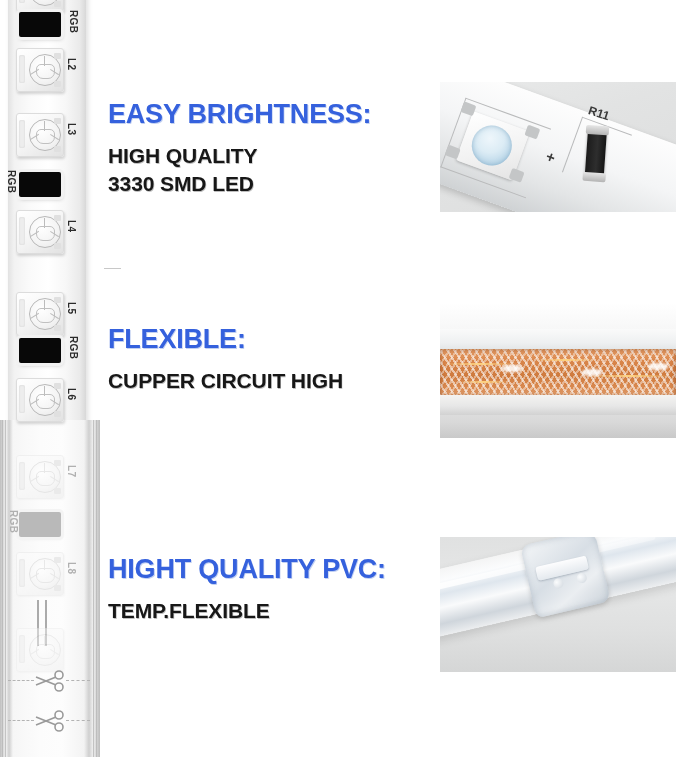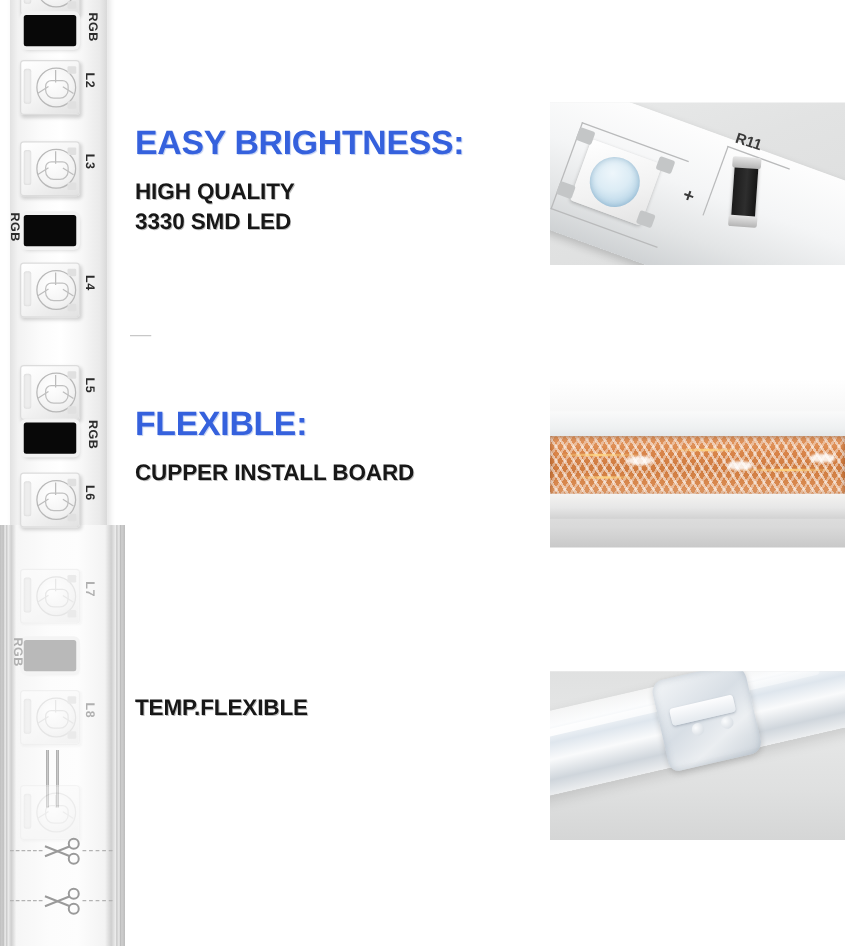--- a/index.html
+++ b/index.html
@@ -180,21 +180,21 @@
     font-weight: 700;
     color: #3561dd;
     letter-spacing: -0.2px;
     line-height: 1.05;
     margin: 0 0 14px 0;
     white-space: nowrap;
     text-shadow: 0.8px 0.8px 0.6px rgba(120,150,225,0.45);
   }
   .feature-line {
     font-family: "Liberation Sans", sans-serif;
-    font-size: 18px;
+    font-size: 21px;
     font-weight: 700;
     color: #171717;
     letter-spacing: -0.1px;
     line-height: 1.30;
     white-space: nowrap;
     text-shadow: 0.7px 0.7px 0.5px rgba(110,110,110,0.45);
   }
 
   .tiny-divider {
     position: absolute;
@@ -541,24 +541,25 @@
 <div class="feature-block" style="top:100px">
   <h2 class="feature-heading">EASY BRIGHTNESS:</h2>
   <div class="feature-line">HIGH QUALITY</div>
   <div class="feature-line">3330 SMD LED</div>
 </div>
 
 <div class="tiny-divider"></div>
 
 <div class="feature-block" style="top:325px">
   <h2 class="feature-heading">FLEXIBLE:</h2>
-  <div class="feature-line">CUPPER INSTALL BOARD</div>
+  <div class="feature-line">CUPPER CIRCUIT HIGH</div>
 </div>
 
 <div class="feature-block" style="top:555px">
+  <h2 class="feature-heading">HIGHT QUALITY PVC:</h2>
   <div class="feature-line">TEMP.FLEXIBLE</div>
 </div>
 
 <div class="photo" id="photo-led">
   <div class="pcb">
     <div class="outline" style="left:80px; top:28px; width:90px; height:72px; border-right:none;"></div>
     <div class="smd"></div>
     <span class="pad" style="left:80px;  top:32px;"></span>
     <span class="pad" style="left:80px;  top:78px;"></span>
     <span class="pad" style="left:148px; top:32px;"></span>

